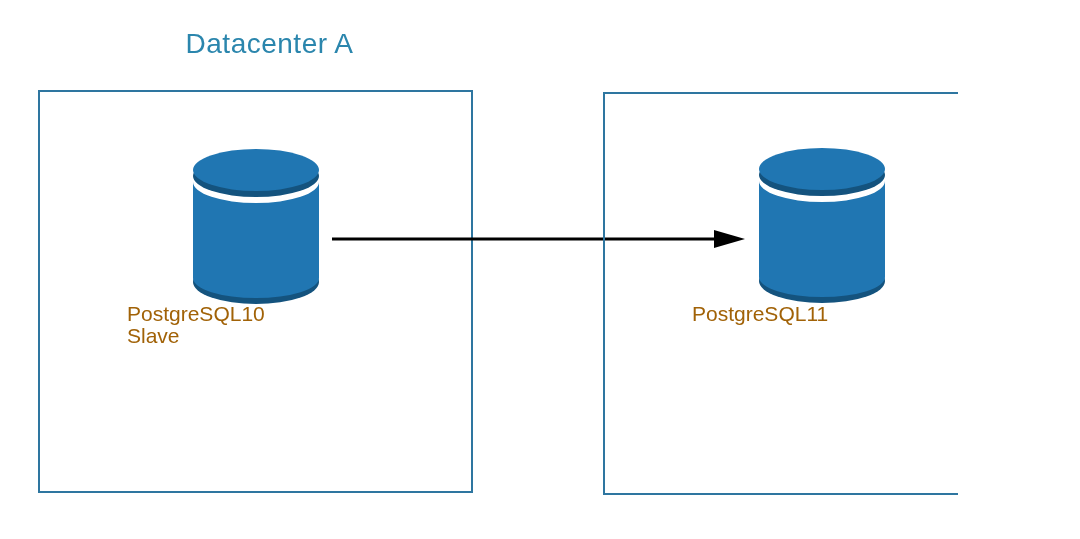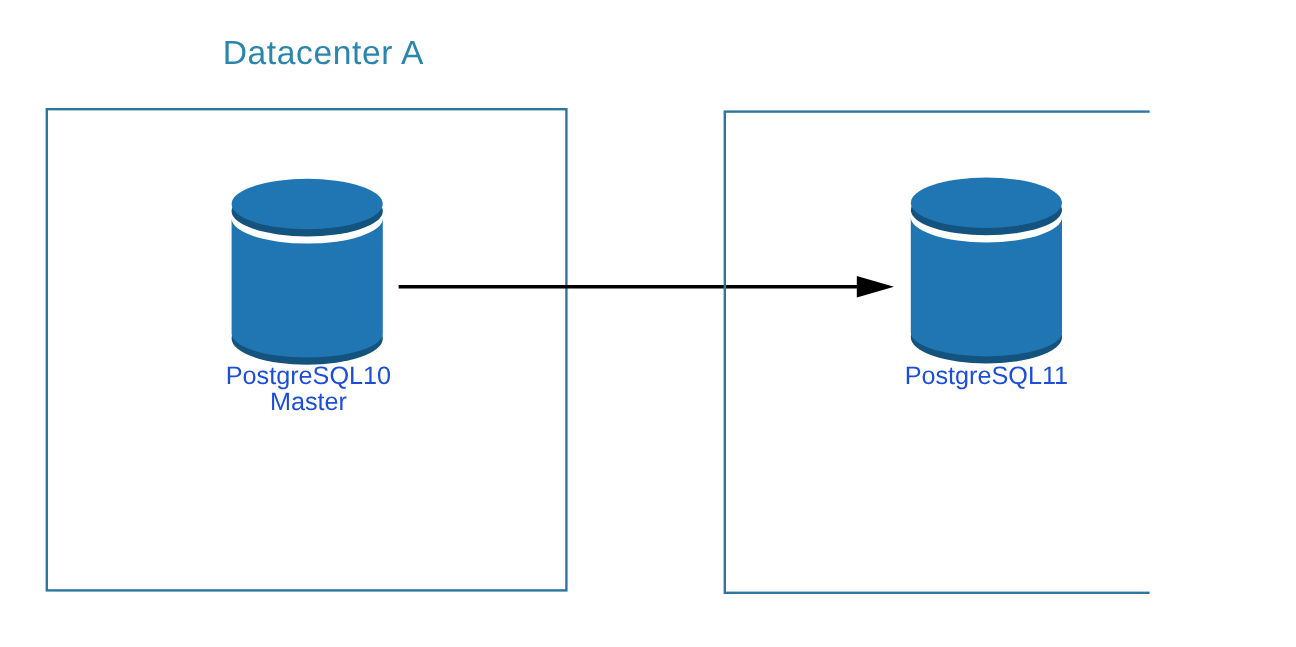--- a/index.html
+++ b/index.html
@@ -41,24 +41,24 @@
     position: absolute;
     width: 134px;
     height: 160px;
   }
   .db-icon.a { left: 189px; top: 146px; }
   .db-icon.b { left: 755px; top: 145px; }
   .db-label {
     position: absolute;
     width: 260px;
     top: 303px;
-    text-align: center;
+    text-align: left;
     font-size: 21px;
     line-height: 22px;
-    color: #1d4ed8;
+    color: #a16207;
   }
   .db-label.a { left: 127px; }
   .db-label.b { left: 692px; }
   .arrow {
     position: absolute;
     left: 332px;
     top: 229px;
     width: 413px;
     height: 20px;
   }
@@ -74,21 +74,21 @@
 
   <svg class="db-icon a" viewBox="0 0 134 160" xmlns="http://www.w3.org/2000/svg">
     <ellipse cx="67" cy="136" rx="63" ry="22" fill="#14537e"></ellipse>
     <path d="M 4,36 A 63,21 0 0 0 130,36 L 130,132 A 63,20 0 0 1 4,132 Z" fill="#2076b2"></path>
     <ellipse cx="67" cy="30" rx="63" ry="21" fill="#14537e"></ellipse>
     <ellipse cx="67" cy="24" rx="63" ry="21" fill="#2076b2"></ellipse>
   </svg>
 
   <div class="db-label a">
     <div>PostgreSQL10</div>
-    <div>Master</div>
+    <div>Slave</div>
   </div>
 
   <svg class="arrow" viewBox="0 0 413 20" xmlns="http://www.w3.org/2000/svg">
     <line x1="0" y1="10" x2="386" y2="10" stroke="#000000" stroke-width="3"></line>
     <polygon points="413,10 382,1 382,19" fill="#000000"></polygon>
   </svg>
 
 
   <div class="dc-box b"></div>
 

